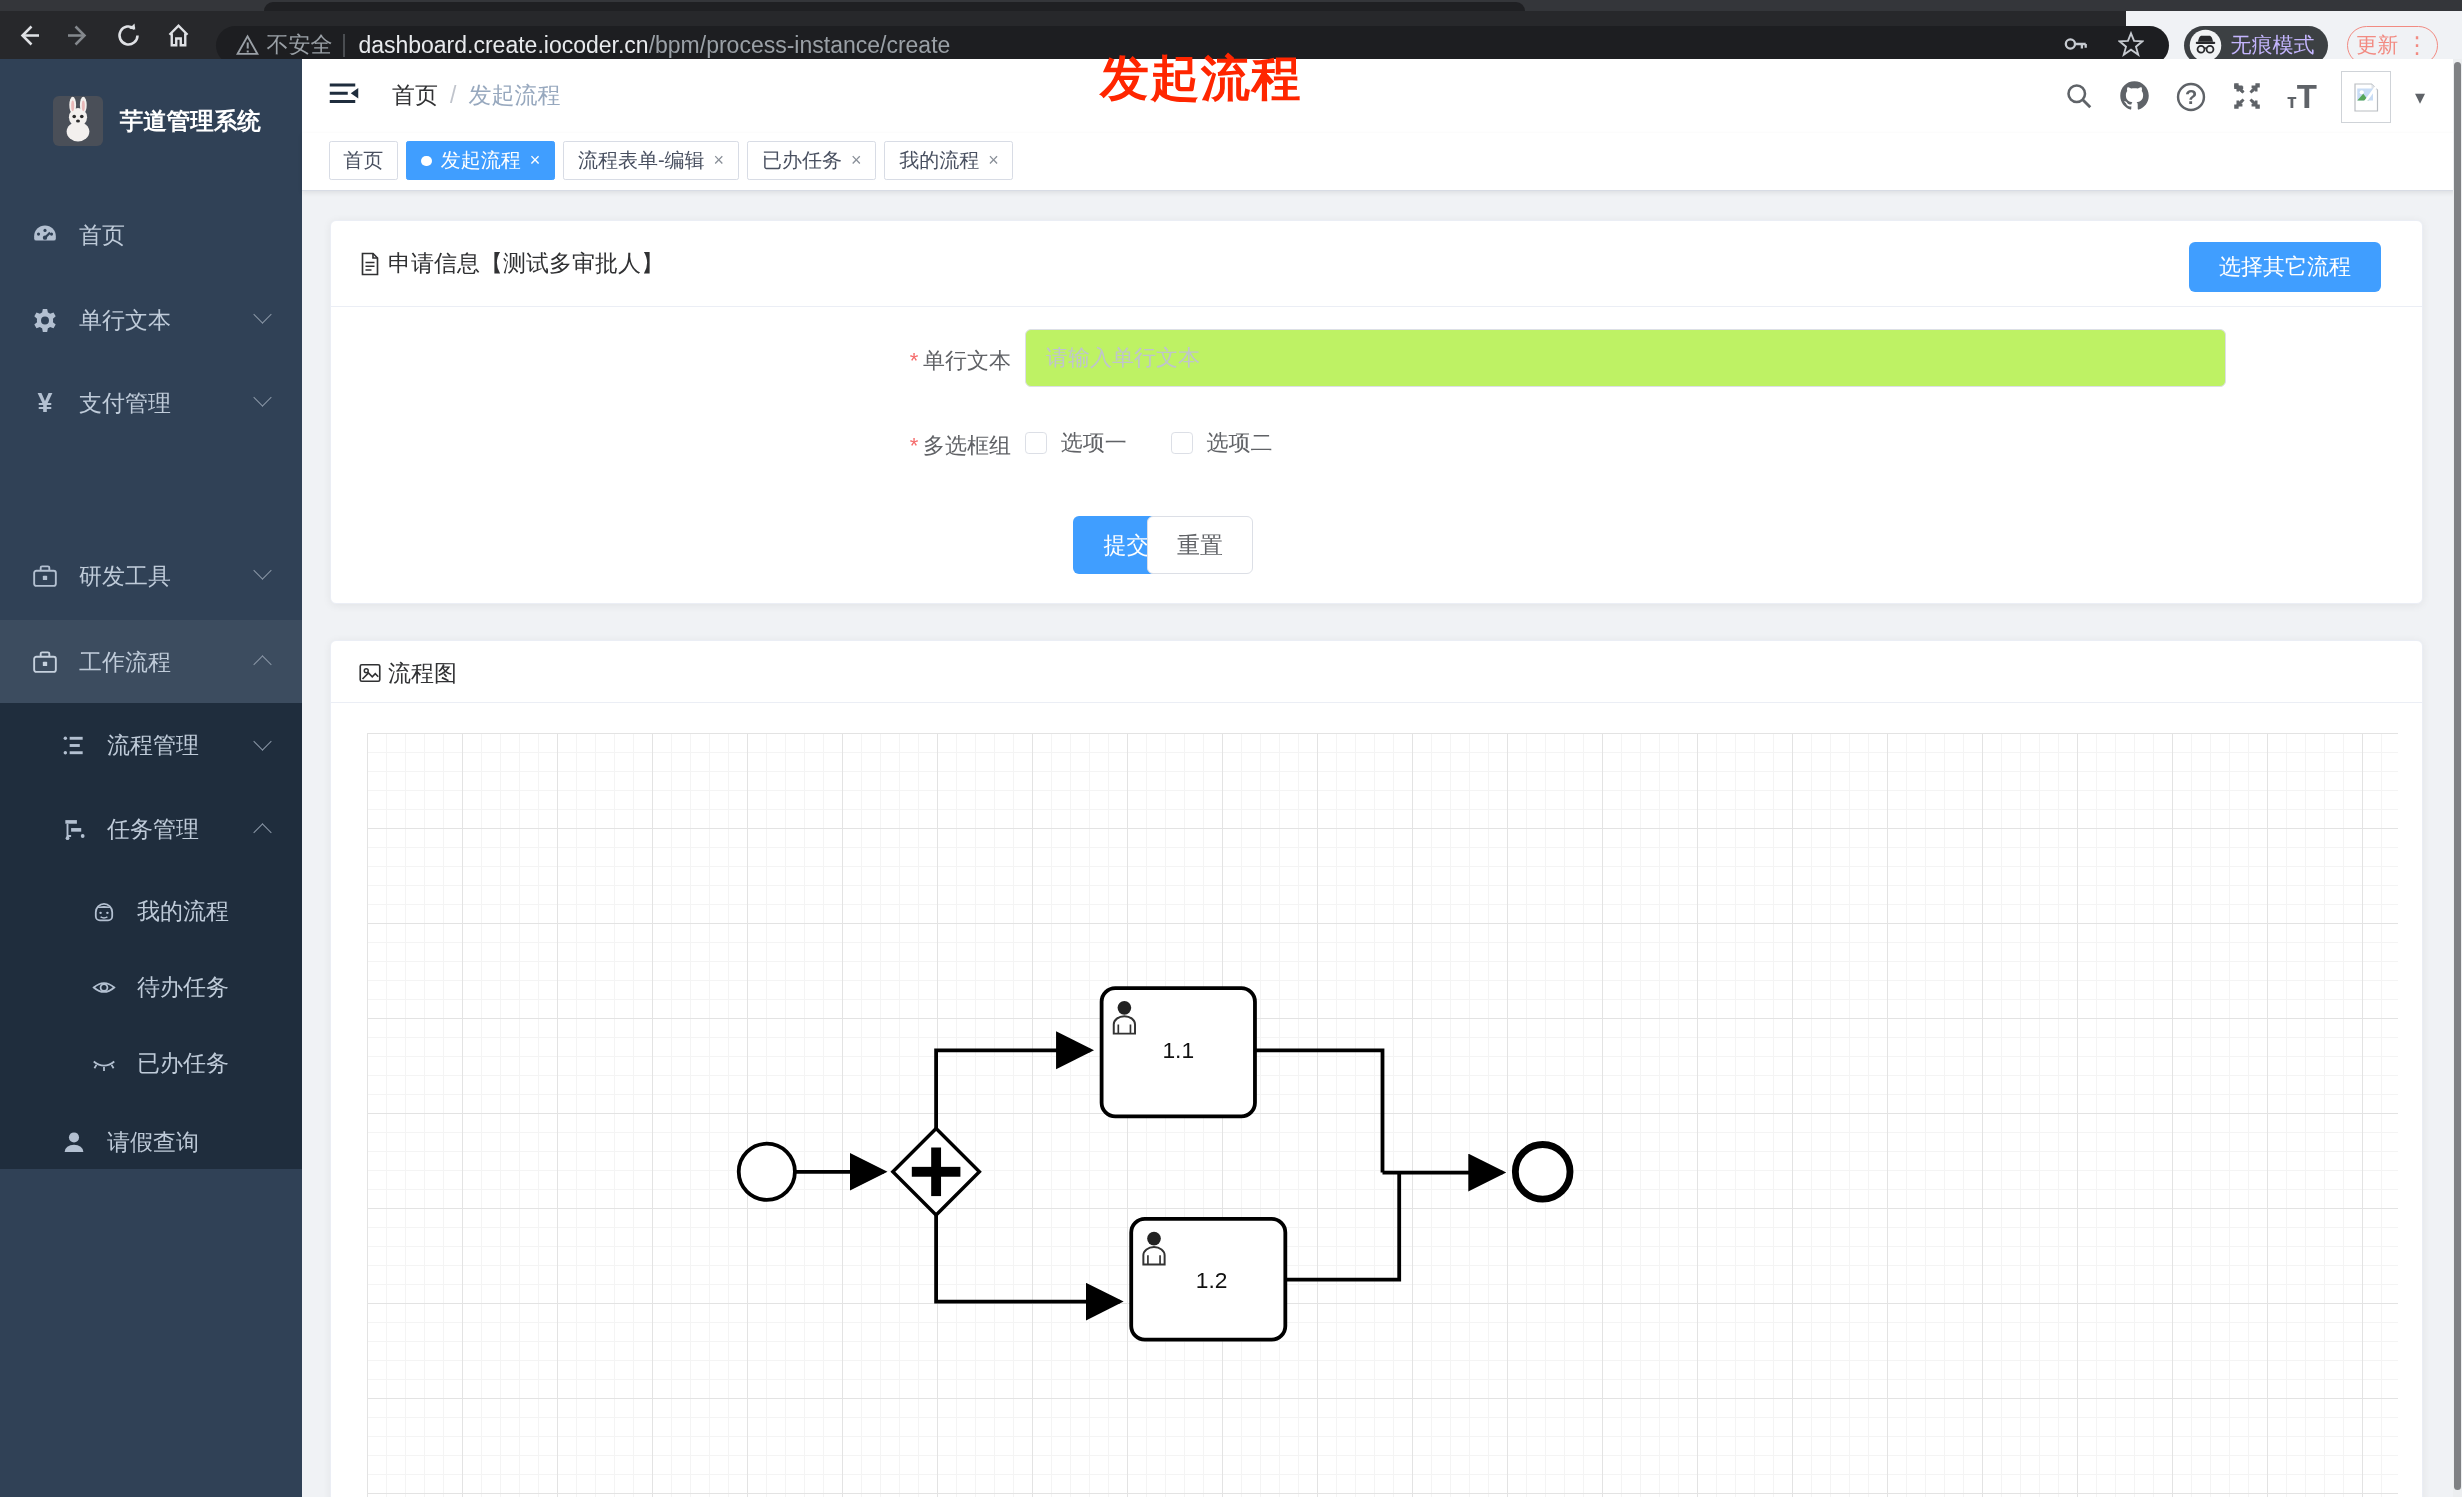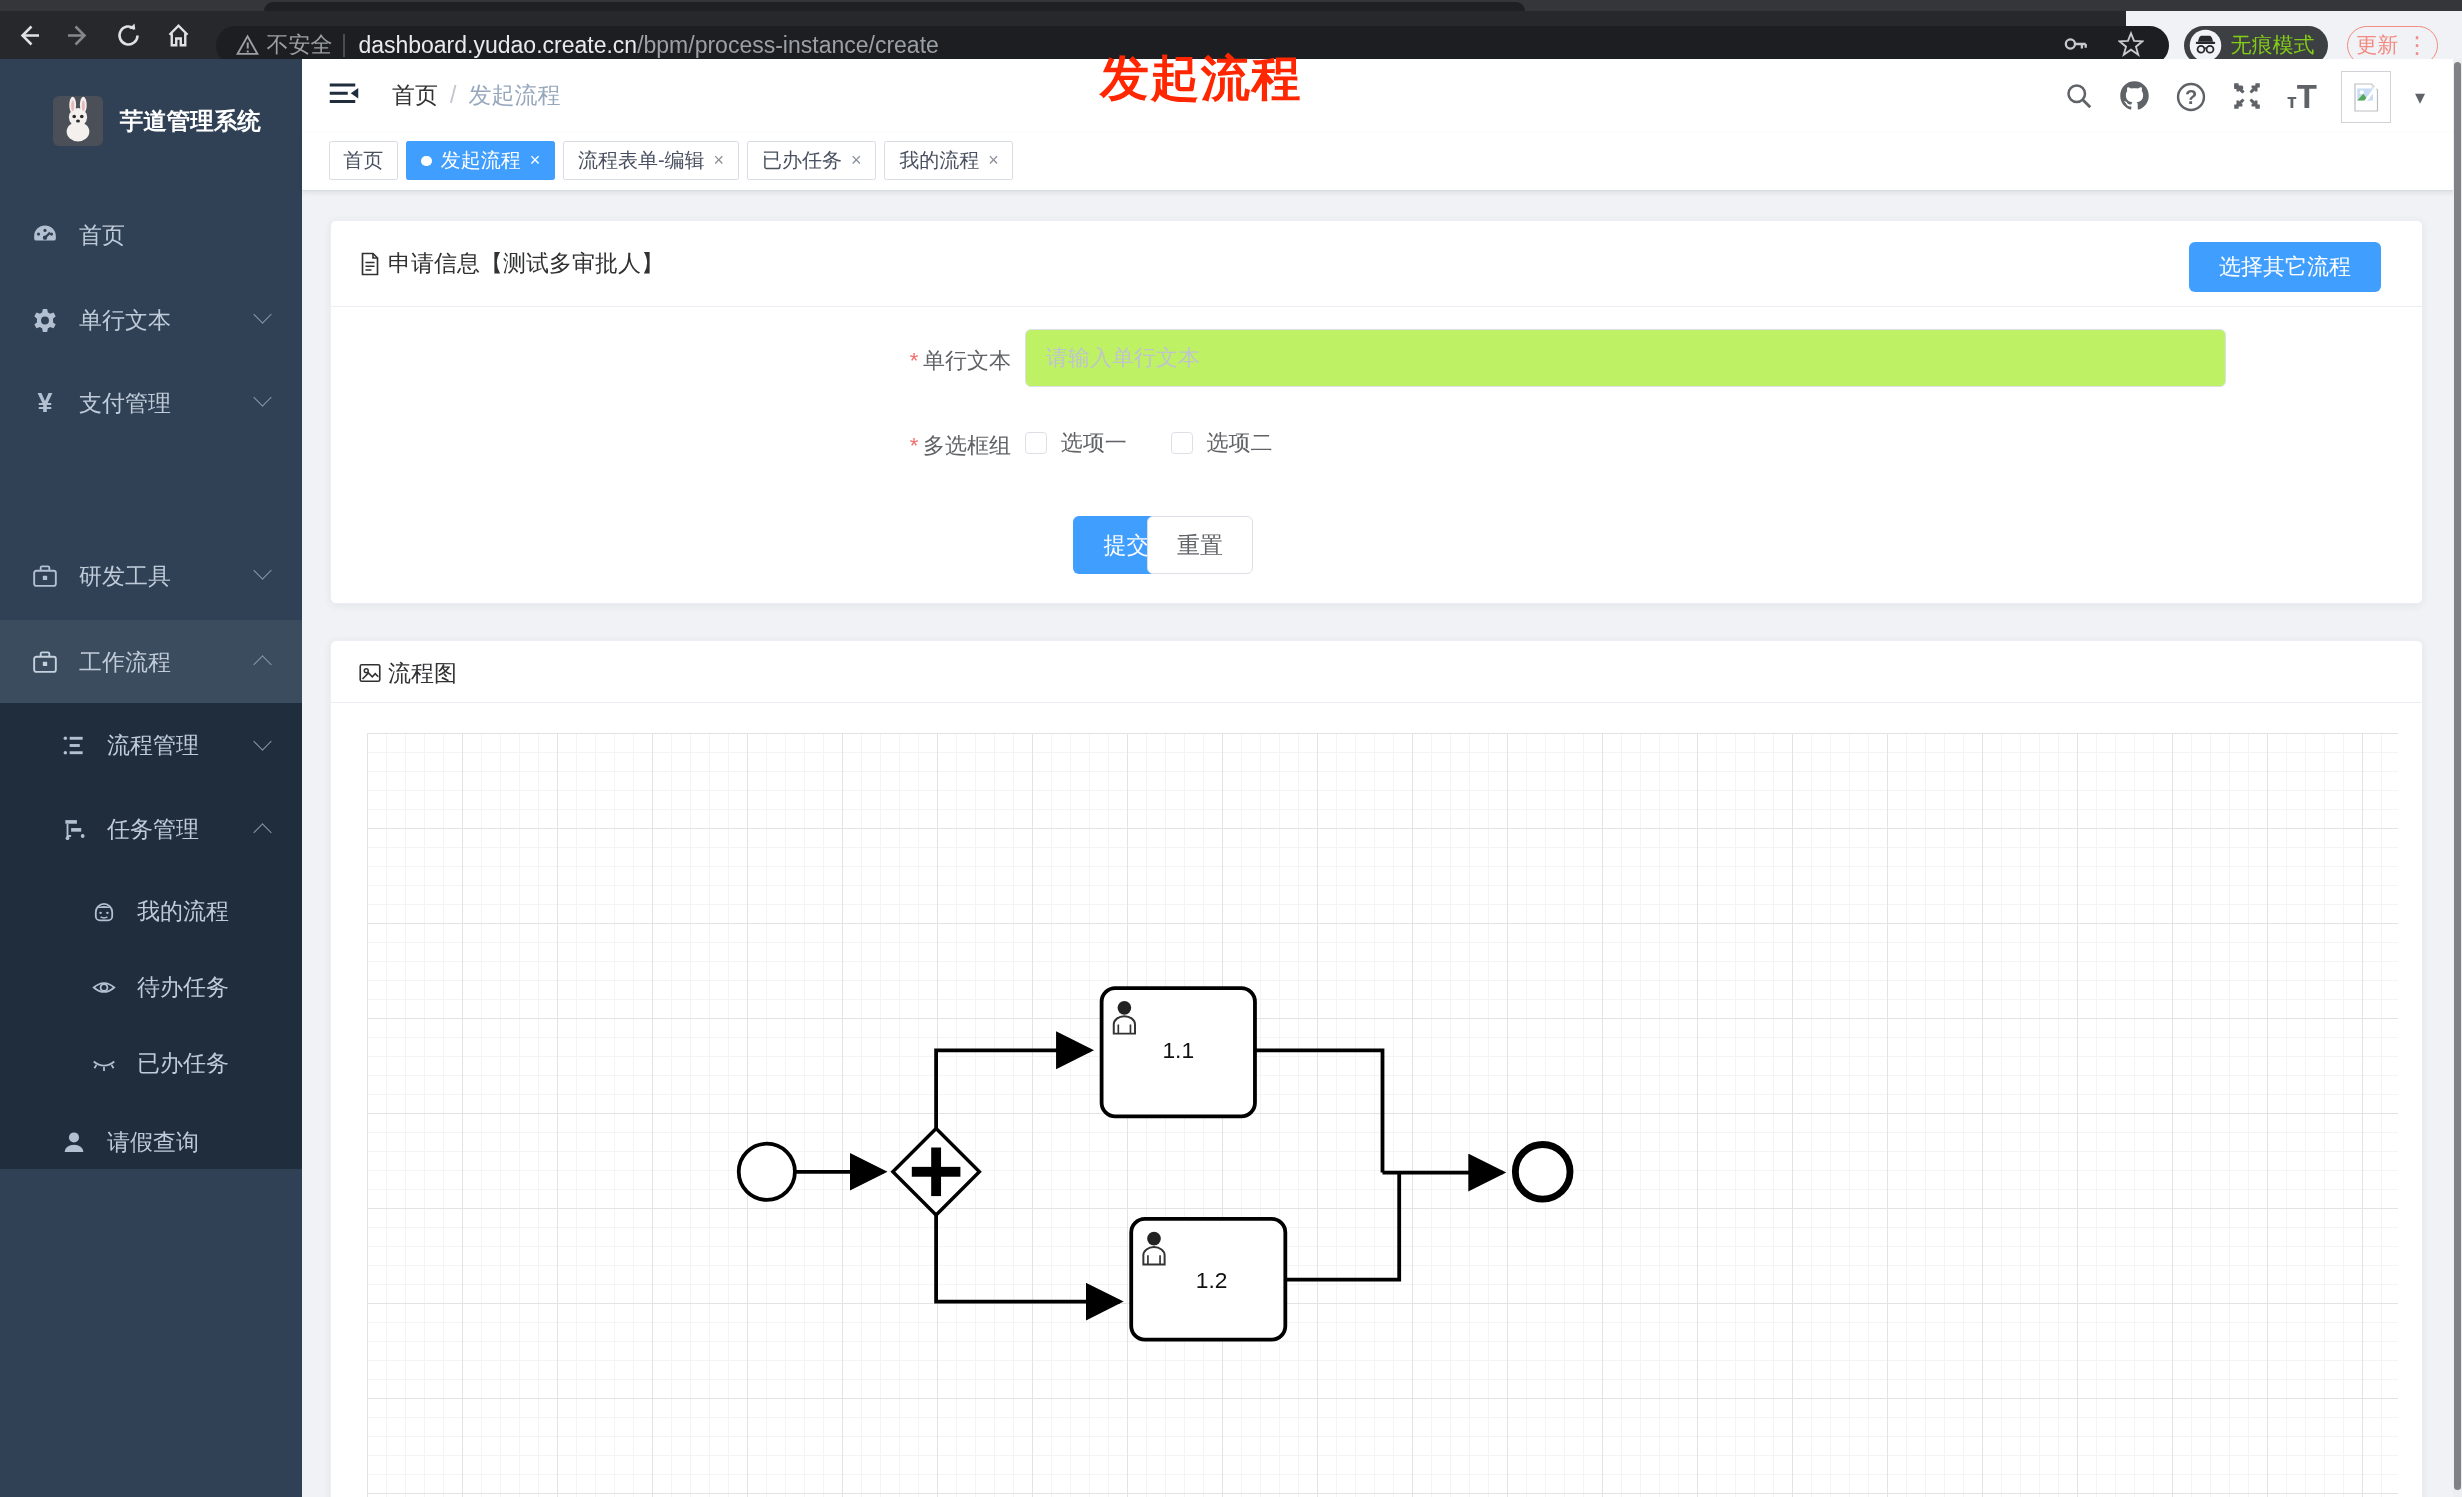--- a/index.html
+++ b/index.html
@@ -14,21 +14,21 @@
   .tabstrip .active-tab{position:absolute;left:264px;top:1.5px;width:1261px;height:9px;background:#1f2023;border-radius:10.6px 10.6px 0 0;}
   .toolbar{left:0;top:10.6px;width:2126px;height:49px;background:#27282b;display:flex;align-items:center;}
   .navbtn{width:35px;height:35px;display:flex;align-items:center;justify-content:center;flex:0 0 auto;}
   .urlpill{position:absolute;left:216px;top:15px;width:1953px;height:39px;background:#1d1e21;border-radius:20px;display:flex;align-items:center;padding:0 20px;box-sizing:border-box;}
   .urlsec{color:#9aa0a6;font-size:22px;margin:0 10.6px 0 7.6px;}
   .urlsep{width:1.5px;height:23px;background:#4a4d51;margin-right:13.7px;}
   .urlhost{color:#e8eaed;font-size:23px;}
   .urlpath{color:#9aa0a6;font-size:23px;}
   .pillspacer{flex:1;}
   .incog{position:absolute;left:2184px;top:15px;width:144px;height:39px;background:#3c4043;border-radius:20px;display:flex;align-items:center;padding-left:4.6px;box-sizing:border-box;}
-  .incog .txt{color:#84cc16;font-size:21px;margin-left:9px;}
+  .incog .txt{color:#c4b5fd;font-size:21px;margin-left:9px;}
   .updbtn{position:absolute;left:2347px;top:15px;width:91px;height:39px;border:1.5px solid #f28b82;border-radius:20px;display:flex;align-items:center;justify-content:center;box-sizing:border-box;}
   .updbtn .txt{color:#f28b82;font-size:21px;}
   .updbtn .dots{color:#f28b82;font-size:23px;margin-left:7.6px;}
   
   .sidebar{left:0;top:59px;width:302px;height:1439px;background:#304156;}
   .logo-row{position:absolute;left:0;top:0;width:302px;height:84px;display:flex;align-items:center;margin-top:20px;}
   .logo-img{width:50px;height:50px;border-radius:6px;margin-left:53px;overflow:hidden;flex:0 0 auto;}
   .logo-title{color:#fff;font-size:23.5px;font-weight:700;margin-left:16.7px;white-space:nowrap;}
   .menu-item{position:absolute;left:0;width:302px;height:84px;display:flex;align-items:center;color:#bfcbd9;font-size:23px;}
   .menu-item .mi-icon{width:26px;height:26px;margin-left:32px;flex:0 0 auto;display:flex;align-items:center;justify-content:center;}
@@ -126,21 +126,21 @@
   </div>
 
   <div class="urlpill">
     <svg width="23" height="23" viewBox="0 0 30 30">
         <path d="M15 3 L28 26 H2 Z" stroke="#9aa0a6" stroke-width="2.4" fill="none"></path>
         <rect x="14" y="11" width="2.6" height="8" fill="#9aa0a6"></rect>
         <rect x="14" y="21.5" width="2.6" height="2.6" fill="#9aa0a6"></rect>
       </svg>
     <span class="urlsec">不安全</span>
     <span class="urlsep"></span>
-    <span class="urlhost">dashboard.yudao.create.cn</span>
+    <span class="urlhost">dashboard.create.iocoder.cn</span>
       <span class="urlpath">/bpm/process-instance/create</span>
     <span class="pillspacer"></span>
     <span style="margin-right:30px;">
       <svg width="26" height="26" viewBox="0 0 34 34">
           <circle cx="11" cy="17" r="6" stroke="#c7cbd1" stroke-width="3" fill="none"></circle>
           <path d="M17 17 H31 M26 17 V23 M31 17 V22" stroke="#c7cbd1" stroke-width="3" fill="none"></path>
         </svg>
     </span>
     <span style="margin-right:4.6px;">
       <svg width="26" height="26" viewBox="0 0 34 34">

